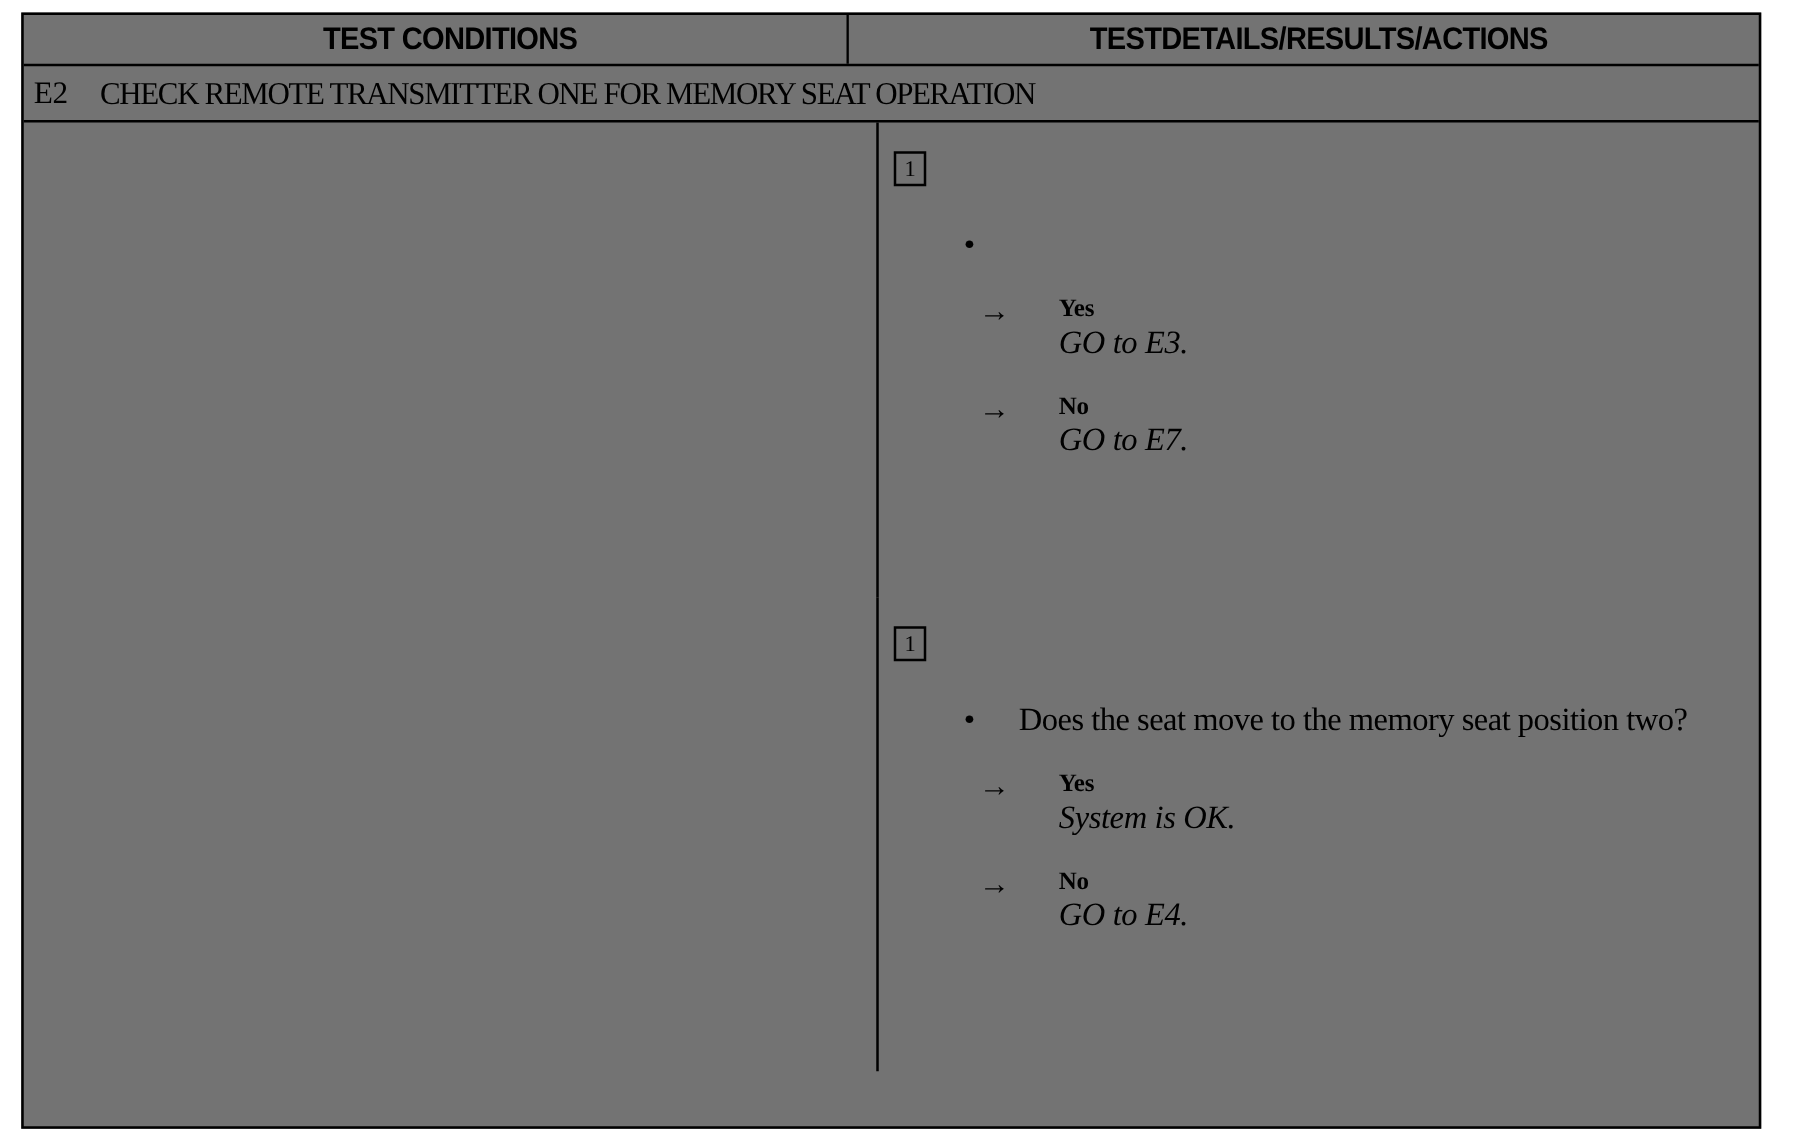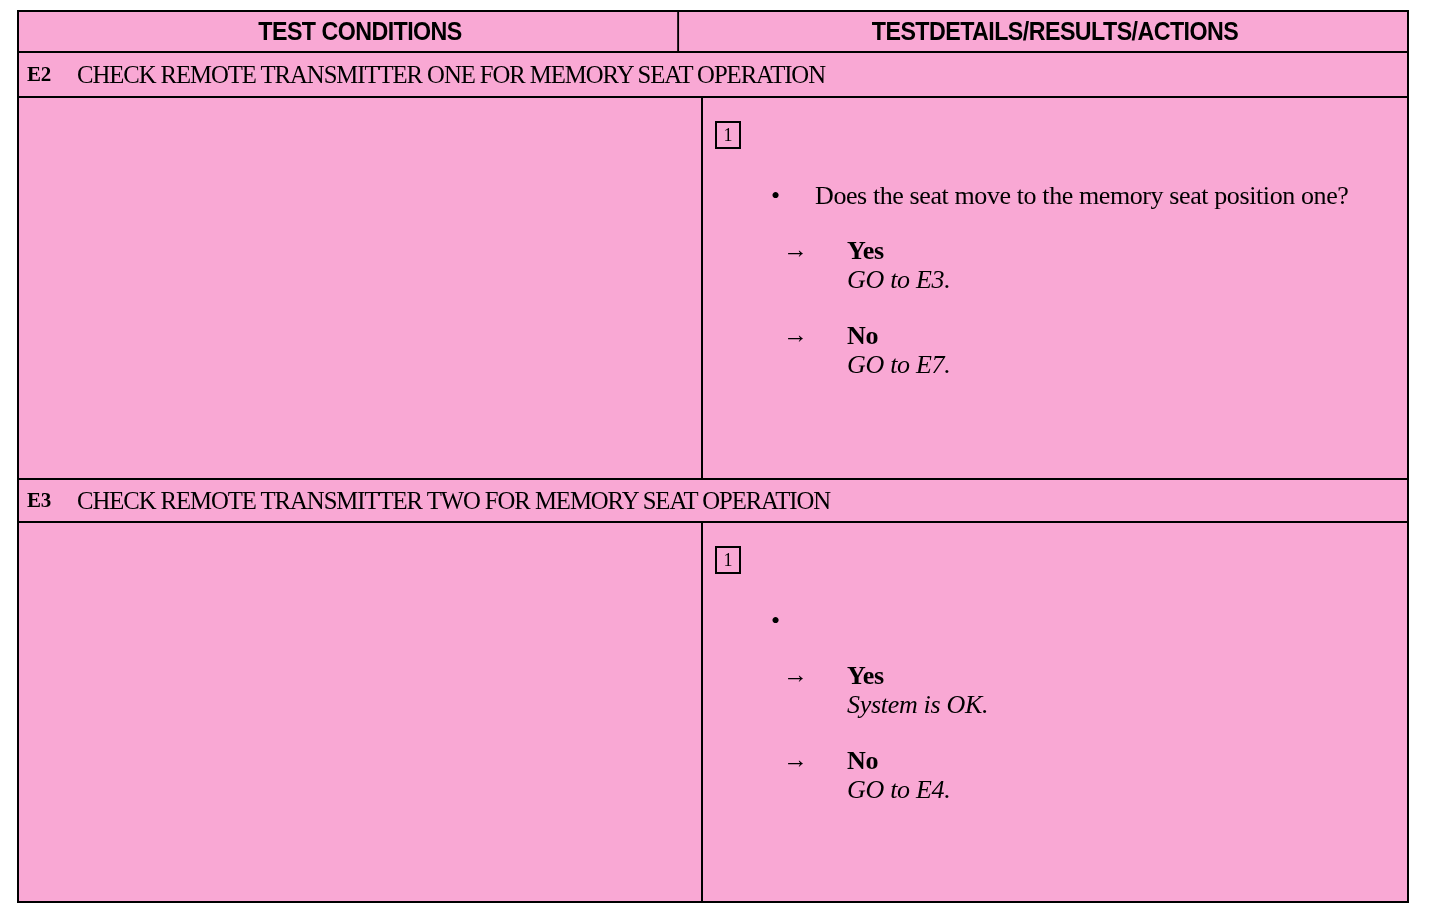--- a/index.html
+++ b/index.html
@@ -14,21 +14,21 @@
     position: relative;
     width: 1440px; height: 916px;
     background: #ffffff;
     overflow: hidden;
   }
   .table {
     position: absolute;
     left: 17px; top: 10px;
     width: 1392px; height: 893px;
     border: 2.5px solid #000;
-    background: #f9a8d4;
+    background: #737373;
   }
   .row { display: flex; width: 100%; }
 
   
   .header-row { height: 41px; border-bottom: 2.5px solid #000; }
   .th {
     display: flex; align-items: center; justify-content: center;
     font-family: "Liberation Sans", sans-serif;
     font-weight: bold;
     font-size: 25px;
@@ -41,22 +41,22 @@
 
   
   .title-row {
     height: 45px;
     border-bottom: 2.5px solid #000;
     display: flex; align-items: center;
     padding-left: 8px;
     white-space: nowrap;
   }
   .title-code {
-    font-weight: bold;
-    font-size: 21px;
+    font-weight: normal;
+    font-size: 25px;
     letter-spacing: -0.3px;
     margin-right: 26px;
   }
   .title-text {
     font-size: 25.5px;
     letter-spacing: -1.1px;
     transform: scaleX(0.97);
     transform-origin: left center;
   }
 
@@ -116,21 +116,21 @@
     margin-left: 68px;
   }
   .answer-arrow {
     font-size: 25px;
     line-height: 1.12;
     width: 30px;
     flex: 0 0 auto;
   }
   .answer-body { margin-left: 34px; }
   .answer-label {
-    font-size: 26px;
+    font-size: 20px;
     font-weight: bold;
     line-height: 1.12;
     letter-spacing: -0.2px;
   }
   .answer-action {
     font-size: 26px;
     line-height: 1.15;
     letter-spacing: -0.3px;
     white-space: nowrap;
     font-style: italic;
@@ -155,21 +155,20 @@
     <div class="body-row first">
       <div class="cell-left"></div>
       <div class="cell-right">
 
         <div class="step">
           <div class="step-num">1</div>
         </div>
 
         <div class="bullet">
           <div class="bullet-dot">•</div>
-          <div class="bullet-text">Does the seat move to the memory seat position one?</div>
         </div>
 
         <div class="answer">
           <div class="answer-arrow">→</div>
           <div class="answer-body">
             <div class="answer-label">Yes</div>
             <div class="answer-action">GO to E3.</div>
           </div>
         </div>
 
@@ -177,35 +176,32 @@
           <div class="answer-arrow">→</div>
           <div class="answer-body">
             <div class="answer-label">No</div>
             <div class="answer-action">GO to E7.</div>
           </div>
         </div>
 
       </div>
     </div>
 
-    <div class="title-row" style="border-top:2.5px solid #000;">
-      <span class="title-code">E3</span>
-      <span class="title-text">CHECK REMOTE TRANSMITTER TWO FOR MEMORY SEAT OPERATION</span>
-    </div>
 
     <div class="body-row second">
       <div class="cell-left"></div>
       <div class="cell-right">
 
         <div class="step">
           <div class="step-num">1</div>
         </div>
 
         <div class="bullet">
           <div class="bullet-dot">•</div>
+          <div class="bullet-text">Does the seat move to the memory seat position two?</div>
         </div>
 
         <div class="answer">
           <div class="answer-arrow">→</div>
           <div class="answer-body">
             <div class="answer-label">Yes</div>
             <div class="answer-action">System is OK.</div>
           </div>
         </div>
 

